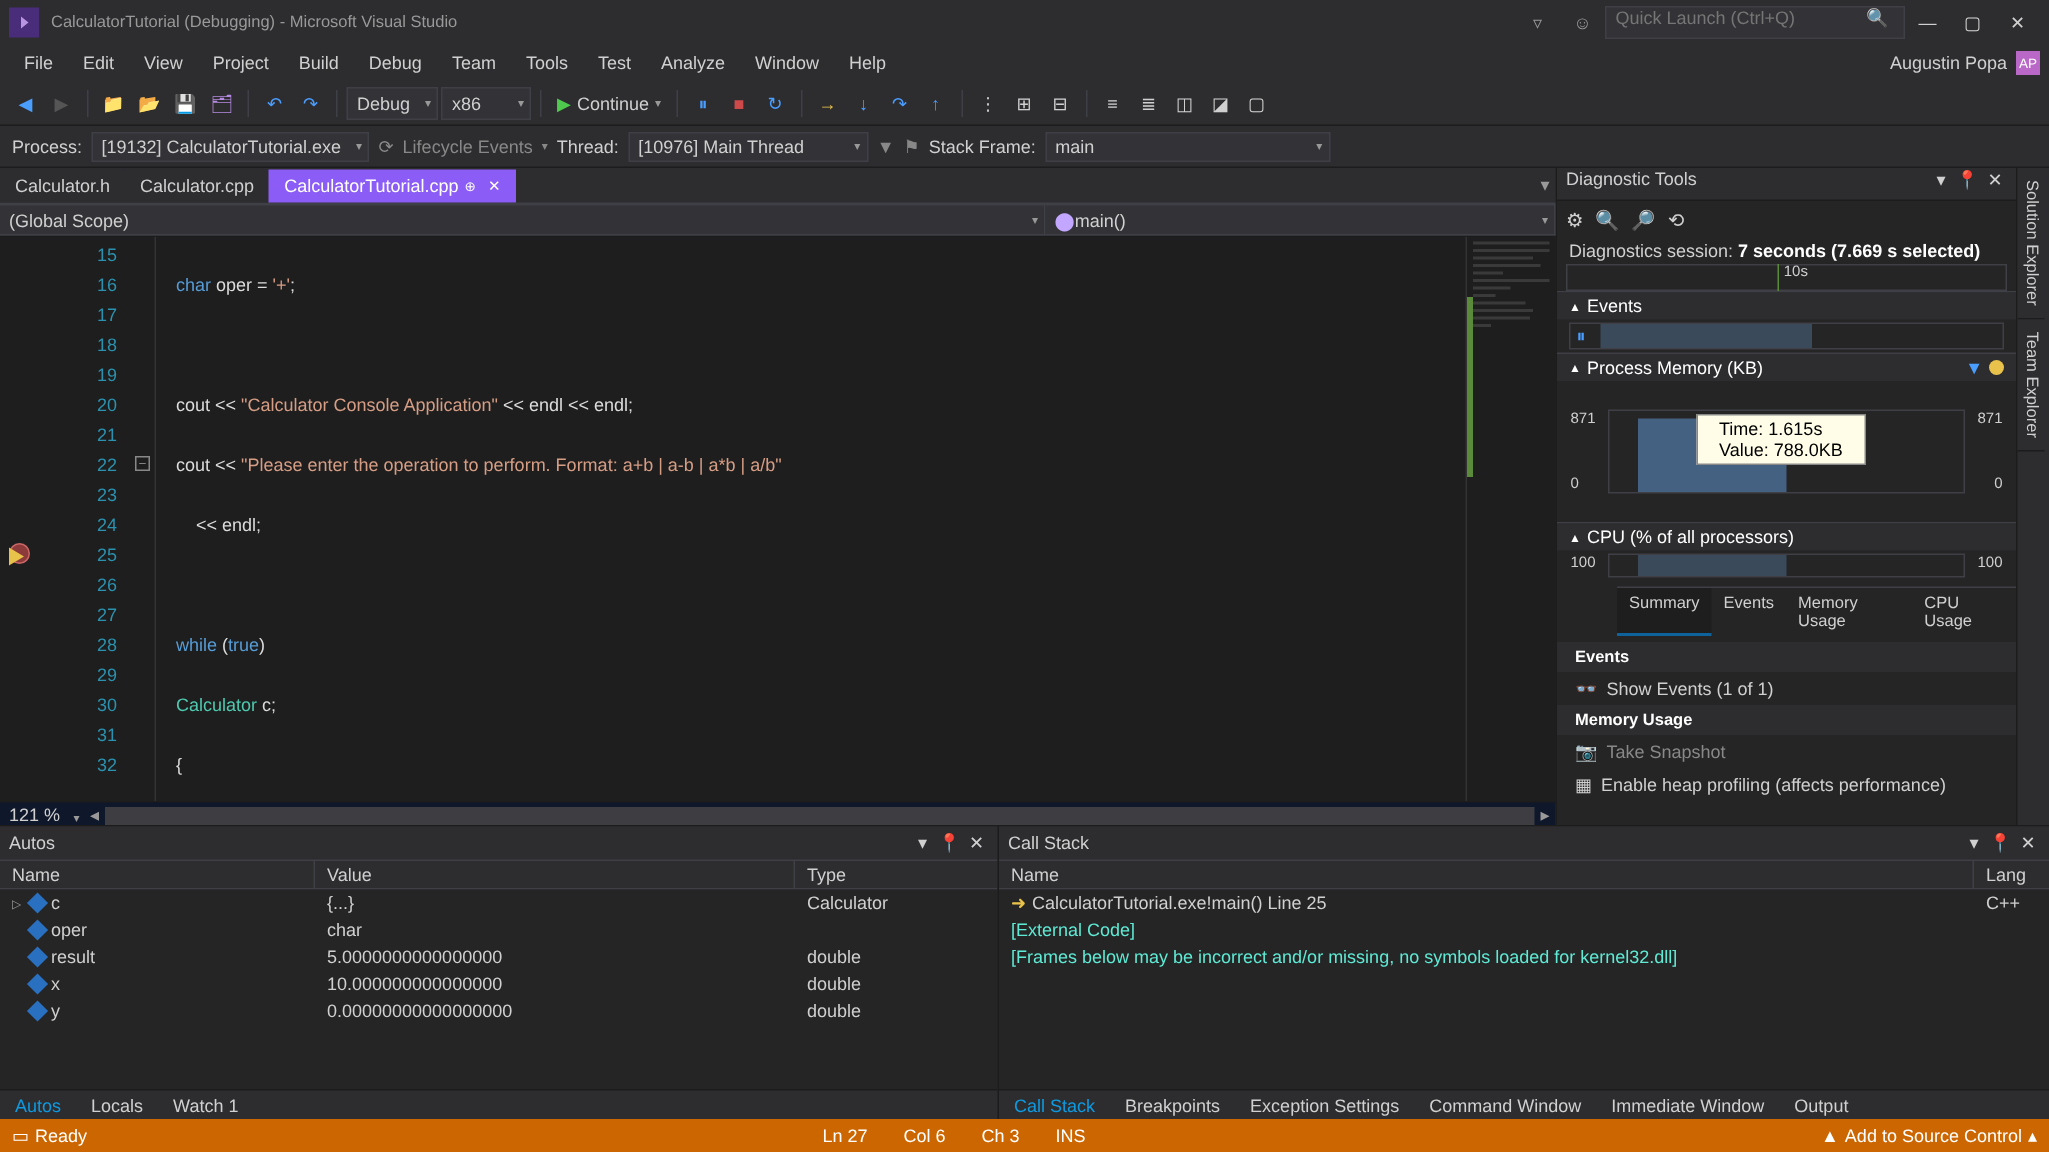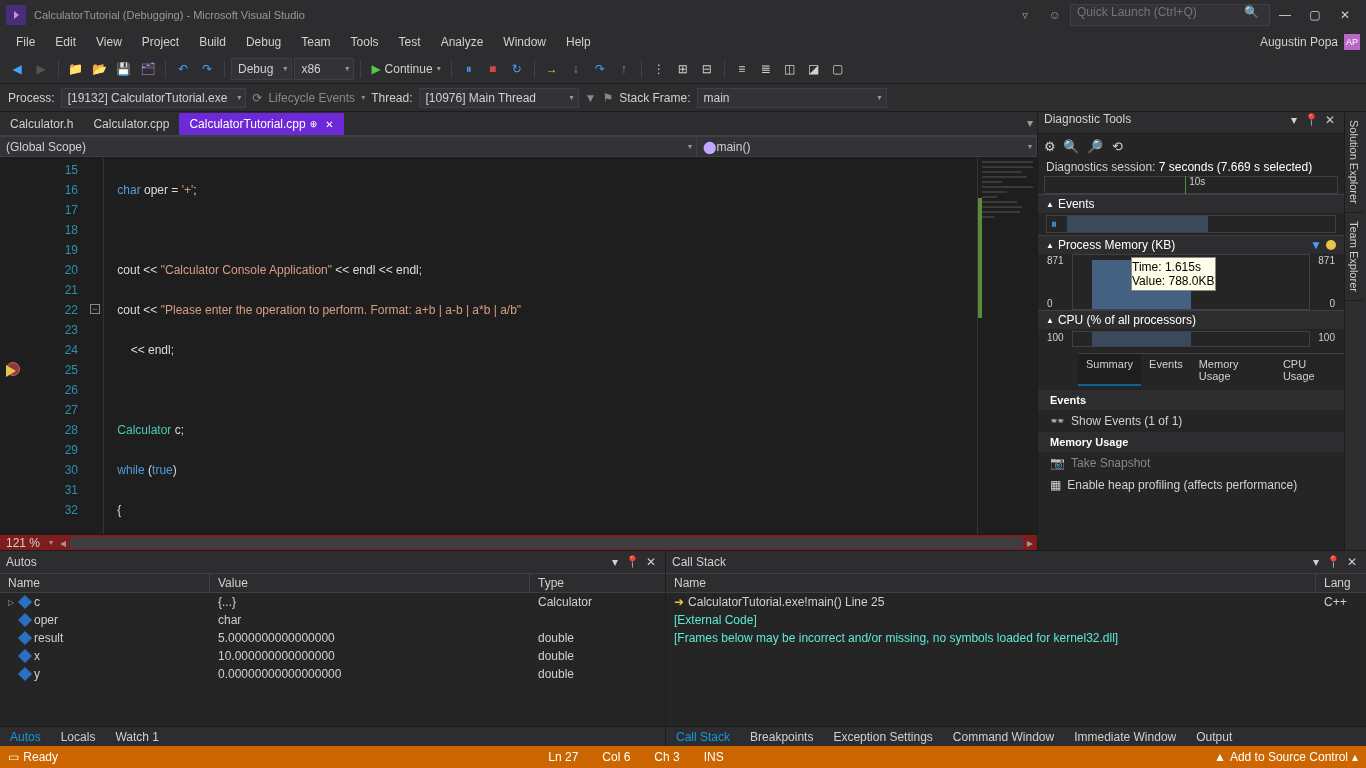--- a/index.html
+++ b/index.html
@@ -42,21 +42,21 @@
 
 .main { display: flex; height: 438px; }
 .editor-area { flex: 1; display: flex; flex-direction: column; min-width: 0; }
 .right-panels { width: 307px; background: #252526; border-left: 1px solid #1c1c1c; display: flex; flex-direction: column; }
 .side-tabs { width: 22px; background: #2d2d30; border-left: 1px solid #1c1c1c; }
 .side-tab { writing-mode: vertical-rl; padding: 8px 3px; color: #d0d0d0; font-size: 11px; background: #2d2d30; border-bottom:1px solid #1c1c1c;}
 
 
 .file-tabs { height: 24px; background: #2d2d30; display: flex; align-items: flex-end; border-bottom: 1px solid #3f3f46; position:relative;}
 .ftab { height: 22px; padding: 0 10px; background: #2d2d30; color: #d0d0d0; display: flex; align-items: center; gap: 4px; }
-.ftab.active { background: #6d28d9; color: #fff; }
+.ftab.active { background: #8b5cf6; color: #fff; }
 .ftab .pin { font-size: 9px; }
 .ftab .x { font-size: 10px; margin-left: 4px; }
 .file-tabs .ovf { position:absolute; right:4px; top:4px; color:#999; }
 
 
 .navbar { height: 22px; background: #2d2d30; display: flex; border-bottom: 1px solid #1c1c1c; }
 .navdrop { flex: 1; background: #333337; border: 1px solid #3f3f46; padding: 0 18px 0 6px; position: relative; display: flex; align-items: center; color: #d0d0d0; }
 .navdrop::after { content: "▾"; position: absolute; right: 4px; font-size: 8px; color: #999; }
 .navdrop .ico { width:12px;height:12px;background:#7a5fa0;margin-right:4px;}
 .navdrop .fn { color:#c3a6ff; }
@@ -70,42 +70,42 @@
 .fold-margin { width: 14px; background:#1e1e1e; position:relative; border-right:1px solid #333;}
 .fold-box { position:absolute; left:0; width:10px;height:10px; border:1px solid #888; color:#888; font-size:9px; text-align:center; line-height:8px;}
 .code { flex: 1; font-family: Consolas, monospace; font-size: 14px; line-height: 20px; white-space: pre; color: #dcdcdc; padding-top:2px; position:relative; }
 .code .line { height: 20px; }
 .kw { color: #569cd6; }
 .str { color: #d69d85; }
 .cls { color: #4ec9b0; }
 .minimap { width: 60px; background: #1e1e1e; border-left:1px solid #333; position:relative; overflow:hidden;}
 .minimap .mline { height:2px; margin:3px 4px; background:#3a3a3a; }
 .change-bar { position:absolute; width:4px; background:#5a8a3a; }
-.scroll-h { height:16px; background:#7f1d1d; border-top:1px solid #1c1c1c; display:flex; align-items:center;}
+.scroll-h { height:16px; background:#0f172a; border-top:1px solid #1c1c1c; display:flex; align-items:flex-end;}
 .scroll-h .zoom { padding:0 6px; color:#d0d0d0;}
 .scroll-h .track { flex:1; height:12px; background:#3e3e42; position:relative;}
 
 
 .diag-header { height: 22px; background: #2d2d30; display: flex; padding: 0 6px; justify-content: space-between; border-bottom:1px solid #1c1c1c;}
 .diag-header .ctrls { display:flex; gap:2px;}
 .diag-header .hbtn { width:16px; height:16px; display:flex;align-items:center;justify-content:center; color:#d0d0d0;}
 .diag-toolbar { height: 24px; display: flex; align-items: center; padding: 0 6px; gap: 8px; }
 .diag-toolbar .ico { color:#d0d0d0; font-size:13px;}
 .diag-session { padding: 2px 8px; font-size:11px; }
-.diag-session b { font-weight:normal; color:#fff;}
+.diag-session b { font-weight:bold; color:#fff;}
 .diag-timeline { height: 18px; background:#252526; border:1px solid #3f3f46; margin:0 6px; position:relative;}
 .diag-timeline .mark { position:absolute; top:-1px; height:18px; border-left:1px solid #5a8a3a;}
 .diag-section { border-top: 1px solid #3f3f46; }
 .diag-section .shead { padding: 2px 8px; background:#2d2d30; color:#fff; font-size:11px; display:flex; align-items:center; gap:4px;}
 .diag-section .shead .tri { font-size:8px;}
 .diag-graph { height: 56px; background:#252526; margin:0 8px; position:relative; border:1px solid #3f3f46;}
 .diag-graph .bar { position:absolute; bottom:0; background:#5a8ac0; }
 .diag-graph .axis-l { position:absolute; left:-26px; font-size:10px; color:#d0d0d0;}
 .diag-graph .axis-r { position:absolute; right:-26px; font-size:10px; color:#d0d0d0;}
-.tooltip { position:absolute; background:#fffde7; border:1px solid #888; color:#000; padding:2px 0; font-size:11px; z-index:10;}
+.tooltip { position:absolute; background:#fffde7; border:1px solid #888; color:#000; padding:2px 14px; font-size:11px; z-index:10;}
 .diag-tabs { display:flex; background:#252526; border-top:1px solid #3f3f46; margin-top:4px;margin-left:40px;}
 .diag-tab { padding: 4px 8px; color:#d0d0d0; font-size:11px;}
 .diag-tab.active { background:#1e1e1e; border-bottom:2px solid #0e639c;}
 .diag-content { padding: 4px 0; }
 .diag-row { padding: 4px 12px; color:#d0d0d0; font-size:11px; display:flex; align-items:center; gap:6px;}
 .diag-row.head { background:#2d2d30; font-weight:bold; color:#fff;}
 .diag-row.dim { color:#888;}
 
 
 .bottom { height: 198px; display: flex; }
@@ -289,22 +289,22 @@
       <div class="fold-margin">
         <div class="fold-box" style="top:146px">−</div>
       </div>
       <div class="code">
 <div class="line">    <span class="kw">char</span> oper = <span class="str">'+'</span>;</div>
 <div class="line"></div>
 <div class="line">    cout &lt;&lt; <span class="str">"Calculator Console Application"</span> &lt;&lt; endl &lt;&lt; endl;</div>
 <div class="line">    cout &lt;&lt; <span class="str">"Please enter the operation to perform. Format: a+b | a-b | a*b | a/b"</span></div>
 <div class="line">        &lt;&lt; endl;</div>
 <div class="line"></div>
+<div class="line">    <span class="kw">while</span> (<span class="kw">true</span>)</div>
 <div class="line">    <span class="cls">Calculator</span> c;</div>
-<div class="line">    <span class="kw">while</span> (<span class="kw">true</span>)</div>
 <div class="line">    {</div>
 
 
 
 
 
 
 
 
 
@@ -366,21 +366,21 @@
       </div>
     </div>
     <div class="diag-section">
       <div class="shead">
           <span class="tri">▲</span>
           <span>Process Memory (KB)</span>
         <span style="flex:1"></span>
           <span style="color:#4a9eff">▼</span>
           <span style="width:10px;height:10px;border-radius:50%;background:#e8c24a;display:inline-block"></span>
       </div>
-      <div class="diag-graph" style="margin:0 34px">
+      <div class="diag-graph" style="margin:19px 34px">
         <span class="axis-l" style="top:0">871</span>
         <span class="axis-l" style="bottom:0">0</span>
         <span class="axis-r" style="top:0">871</span>
         <span class="axis-r" style="bottom:0">0</span>
         <div class="bar" style="left:8%;width:42%;height:90%;opacity:0.6"></div>
         <div class="tooltip" style="left:58px;top:2px">
           <div>Time: 1.615s</div>
             <div>Value: 788.0KB</div>
         </div>
       </div>

